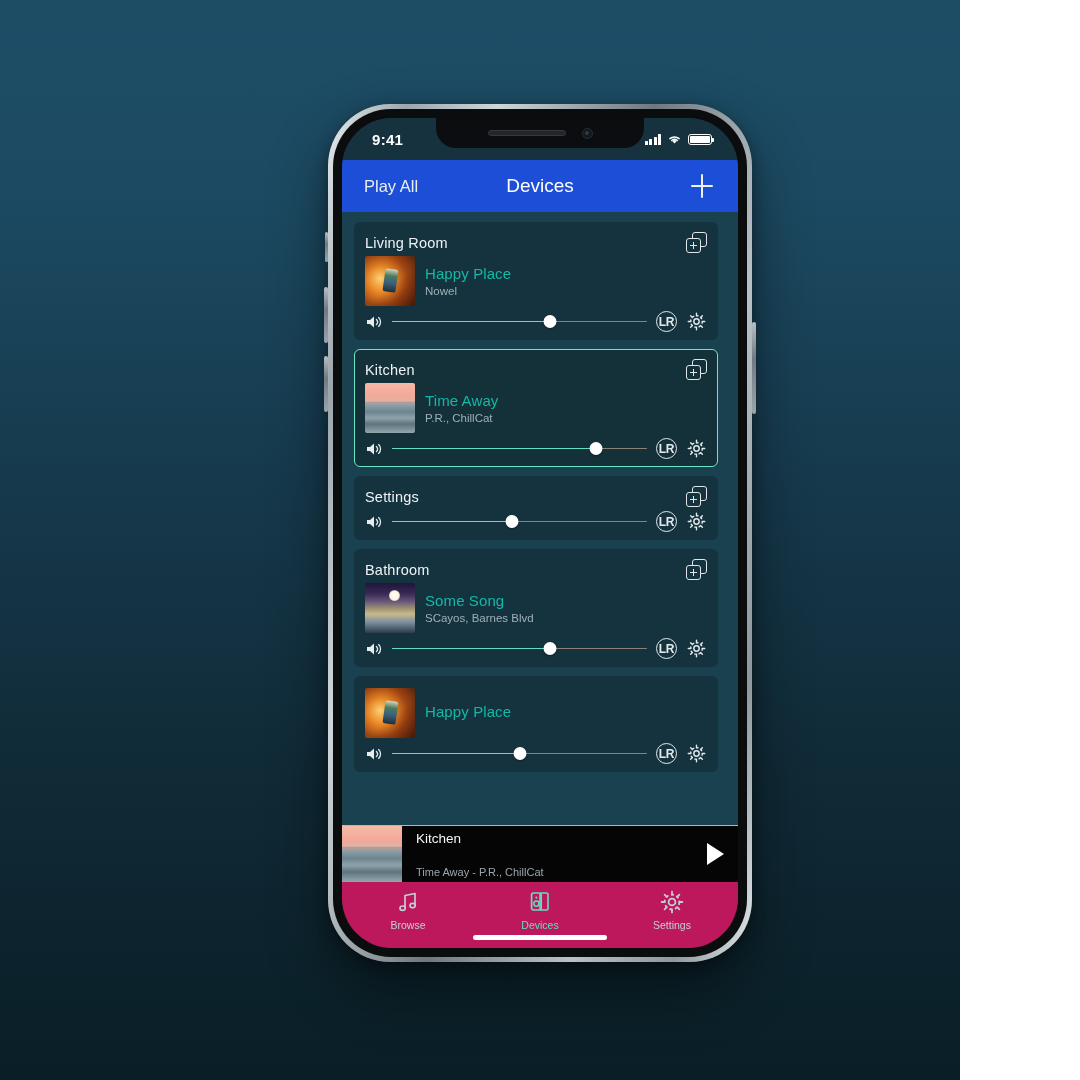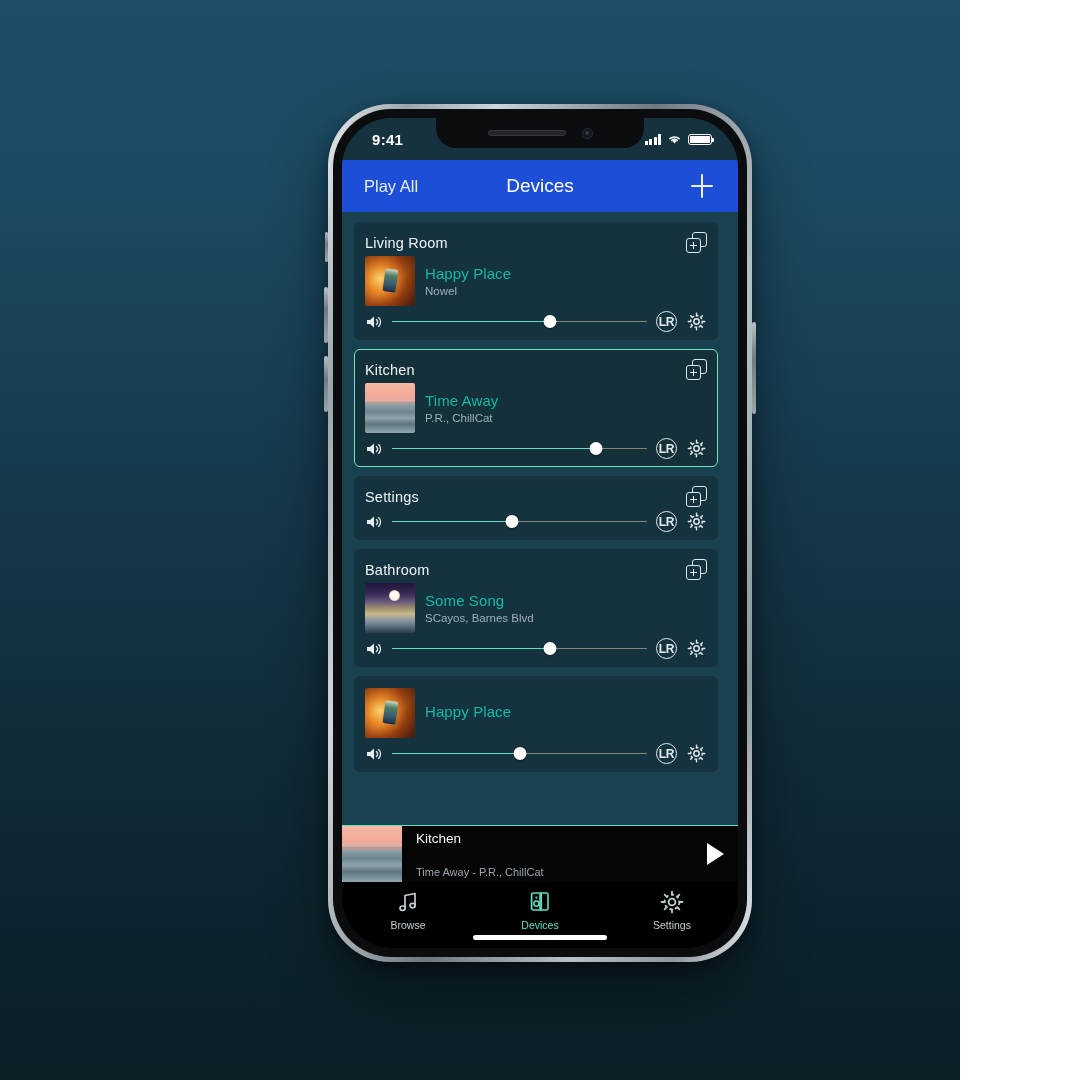--- a/index.html
+++ b/index.html
@@ -284,21 +284,21 @@
   #np-play .tri {
     width:0; height:0;
     border-left:17px solid #fff;
     border-top:11px solid transparent;
     border-bottom:11px solid transparent;
   }
 
   
   #tabbar {
     flex:0 0 66px; height:66px;
-    background:#000000;
+    background:#be185d;
     display:flex; align-items:flex-start;
     padding-top:8px;
     position:relative; z-index:20;
   }
   .tab {
     flex:1 1 0;
     display:flex; flex-direction:column;
     align-items:center; gap:5px;
     cursor:pointer;
   }

